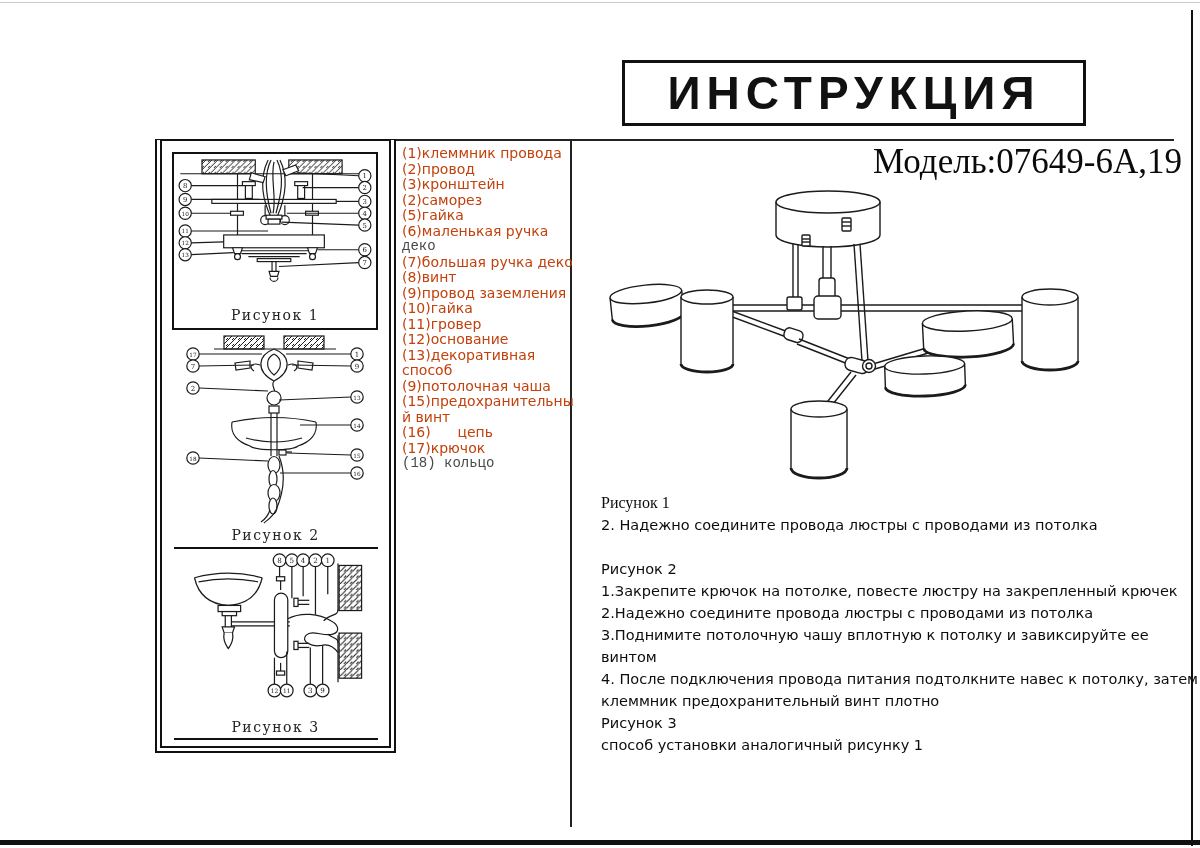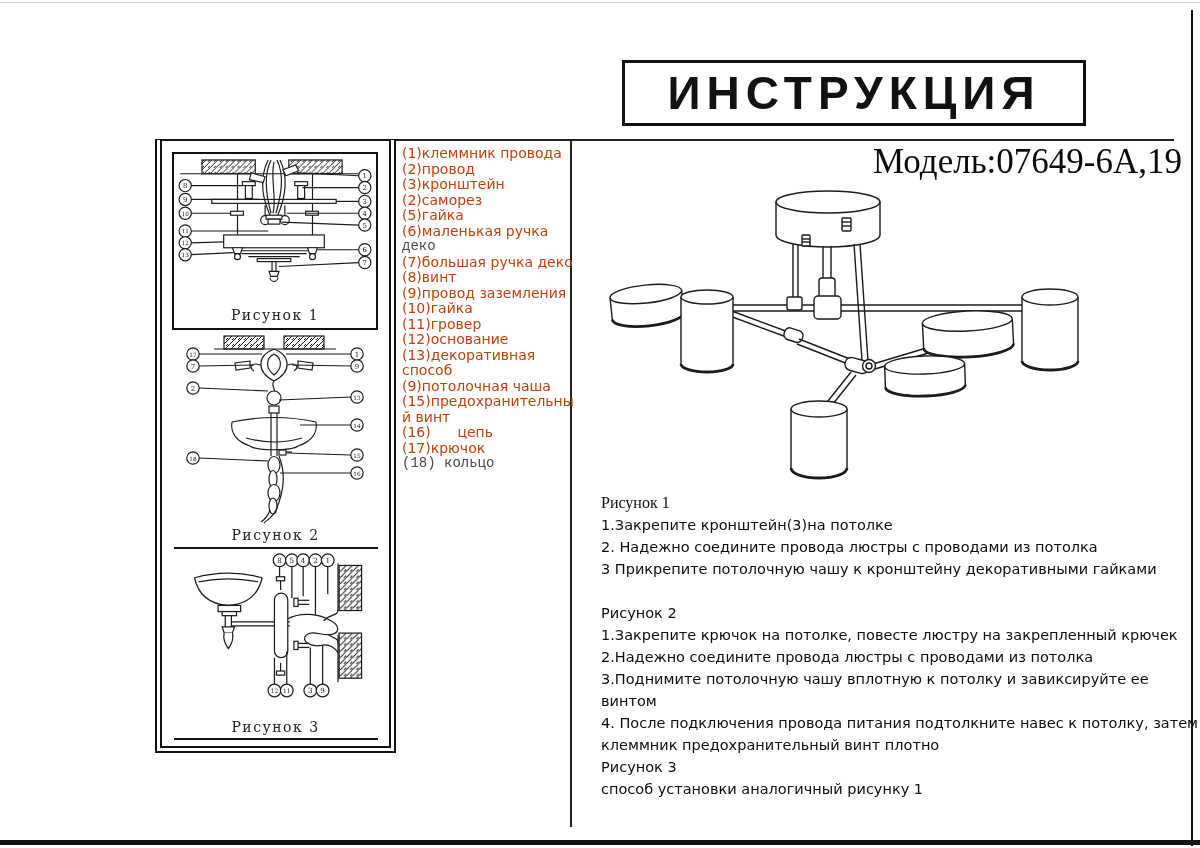--- a/index.html
+++ b/index.html
@@ -438,23 +438,21 @@
 
       <path d="M192,231 L192,290 A28,10 0 0 0 248,290 L248,231" fill="#fff"></path>
       <ellipse cx="220" cy="231" rx="28" ry="8" fill="#fff"></ellipse>
       <path d="M192,290 A28,10 0 0 0 248,290" stroke-width="2.8"></path>
     </g>
   </svg>
 
   <div class="abs" id="rtext">
 
   <div class="r-line serifcap">Рисунок 1</div>
-      <div class="r-line step">1.Закрепите кронштейн(3)на потолке</div>
       <div class="r-line step">2. Надежно соедините провода люстры с проводами из потолка</div>
-      <div class="r-line step">3 Прикрепите потолочную чашу к кронштейну декоративными гайками</div>
       <div class="r-line cap2">Рисунок 2</div>
       <div class="r-line step">1.Закрепите крючок на потолке, повесте люстру на закрепленный крючек</div>
       <div class="r-line step">2.Надежно соедините провода люстры с проводами из потолка</div>
       <div class="r-line step">3.Поднимите потолочную чашу вплотную к потолку и завиксируйте ее</div>
       <div class="r-line step">винтом</div>
       <div class="r-line step">4. После подключения провода питания подтолкните навес к потолку, затем</div>
       <div class="r-line step">клеммник предохранительный винт плотно</div>
       <div class="r-line cap3">Рисунок 3</div>
       <div class="r-line step">способ установки аналогичный рисунку 1</div>
     </div>

